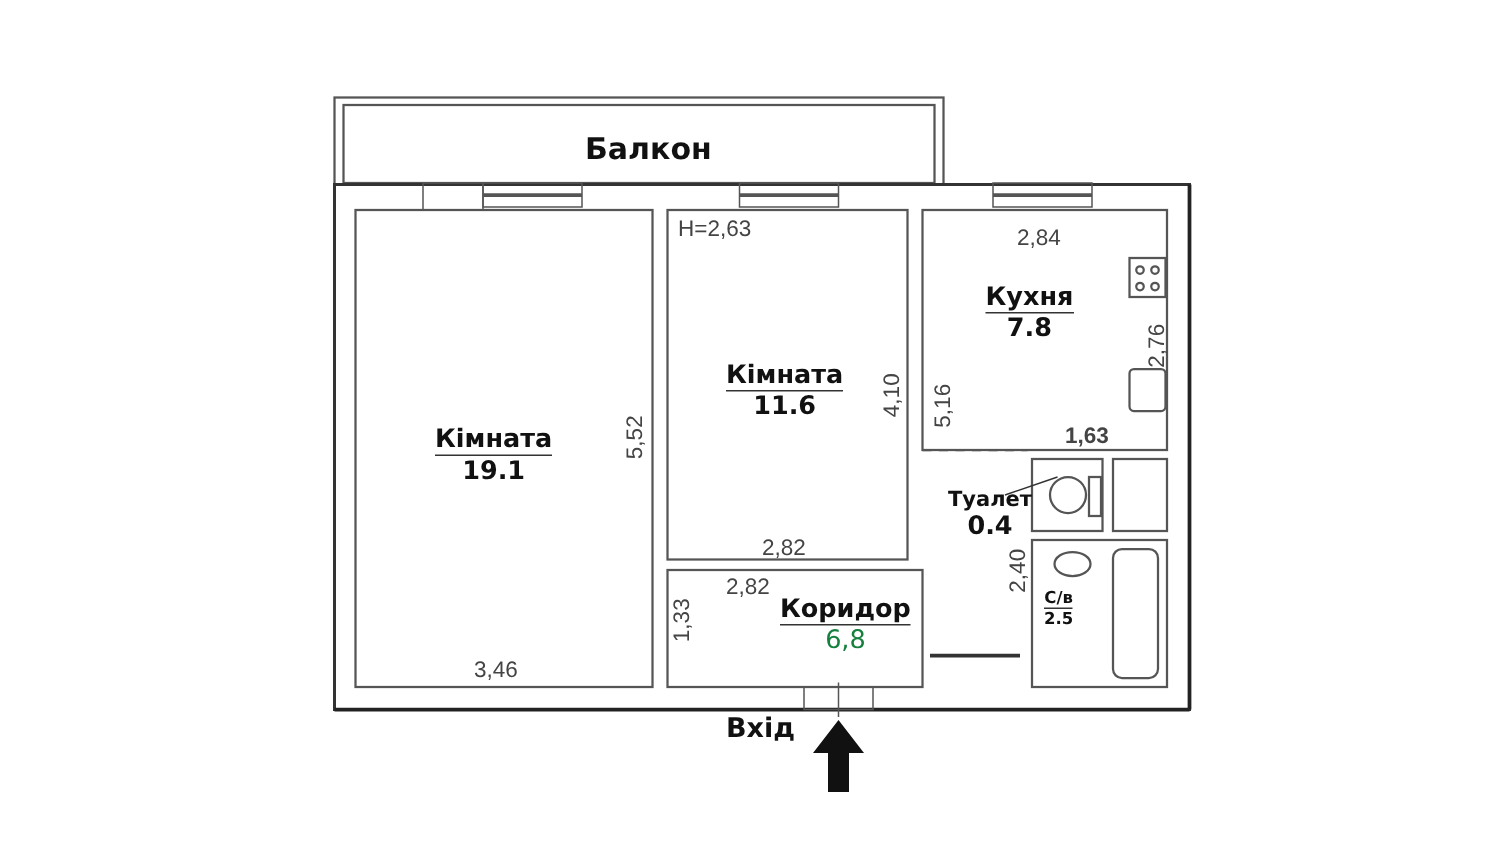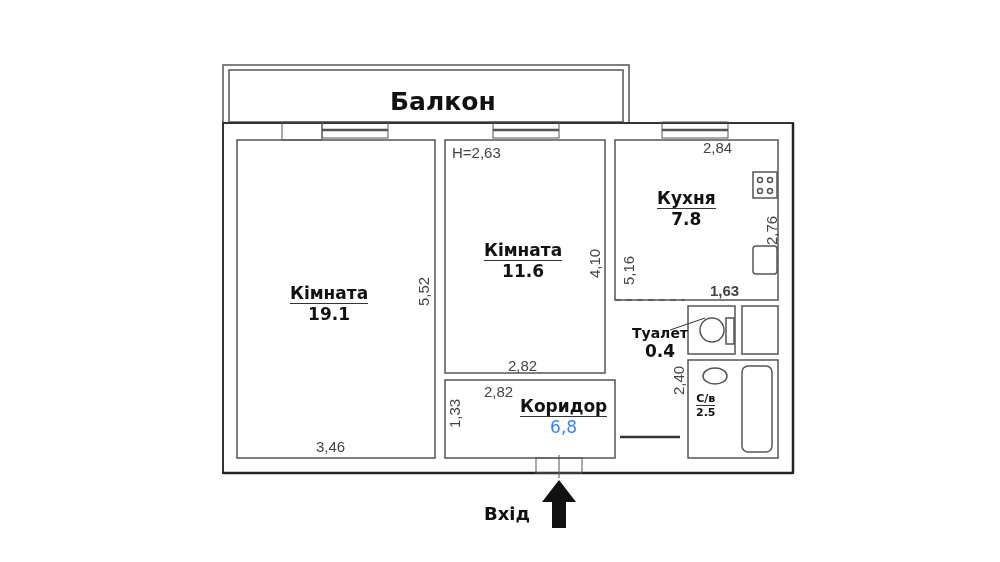--- a/index.html
+++ b/index.html
@@ -59,52 +59,52 @@
 
     <rect x="536" y="458" width="46" height="15" stroke-width="1"></rect>
     <line x1="559" y1="455" x2="559" y2="478" stroke-width="1"></line>
     <line x1="620" y1="437" x2="680" y2="437" stroke="#333" stroke-width="2.5"></line>
   </g>
 
   <polygon points="559,480 576,502 566,502 566,528 552,528 552,502 542,502" fill="#111"></polygon>
   <line x1="670" y1="330" x2="705" y2="318" stroke="#333" stroke-width="1"></line>
 </svg>
 
-<div class="lbl" style="left:390px;top:87px;font-size:25px;">Балкон</div>
+<div class="lbl" style="left:390px;top:87px;font-size:20px;">Балкон</div>
 <div class="dim" style="left:452px;top:144px;">H=2,63</div>
 
 <div class="lbl" style="left:290px;top:283px;font-size:17px;">
   <div class="uline">Кімната</div><div>19.1</div>
 </div>
 <div class="dim" style="left:316px;top:438px;">3,46</div>
 <div class="dim rot" style="left:409px;top:283px;">5,52</div>
 
 <div class="lbl" style="left:484px;top:240px;font-size:17px;">
   <div class="uline">Кімната</div><div>11.6</div>
 </div>
 <div class="dim" style="left:508px;top:357px;">2,82</div>
 <div class="dim rot" style="left:580px;top:255px;">4,10</div>
 
 <div class="lbl" style="left:657px;top:188px;font-size:17px;">
   <div class="uline">Кухня</div><div>7.8</div>
 </div>
-<div class="dim" style="left:678px;top:139px;margin-left:25px;">2,84</div>
+<div class="dim" style="left:678px;top:150px;">2,84</div>
 <div class="dim rot" style="left:757px;top:222px;">2,76</div>
 <div class="dim" style="left:710px;top:282px;font-weight:bold;">1,63</div>
 <div class="dim rot" style="left:614px;top:262px;">5,16</div>
 
 <div class="lbl" style="left:632px;top:325px;">
   <div style="font-size:14px;">Туалет</div>
     <div style="font-size:17px;">0.4</div>
 </div>
 
 <div class="lbl" style="left:696px;top:392px;font-size:11px;">
   <div class="uline">С/в</div><div>2.5</div>
 </div>
 <div class="dim rot" style="left:664px;top:372px;">2,40</div>
 
 <div class="lbl" style="left:520px;top:396px;font-size:17px;">
-  <div class="uline">Коридор</div><div style="font-weight:normal;color:#3b82f6;">6,8</div>
+  <div class="uline">Коридор</div><div style="font-weight:normal;color:#15803d;">6,8</div>
 </div>
 <div class="dim" style="left:484px;top:383px;">2,82</div>
 <div class="dim rot" style="left:440px;top:405px;">1,33</div>
 
-<div class="lbl" style="left:484px;top:503px;font-size:18px;">Вхід</div>
+<div class="lbl" style="left:484px;top:475px;font-size:18px;">Вхід</div>
 
 </body></html>

